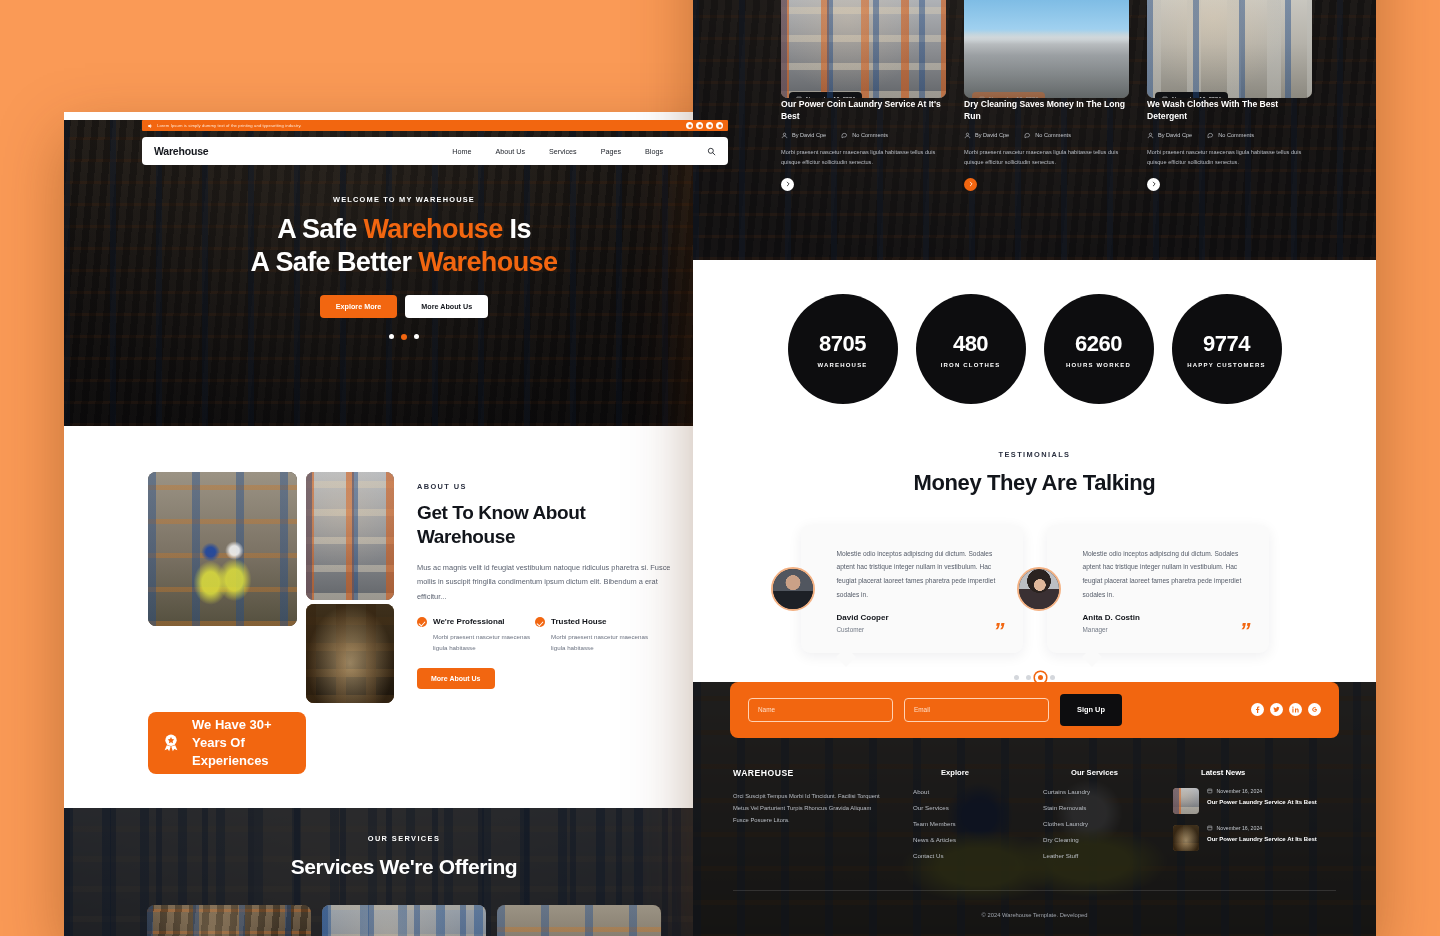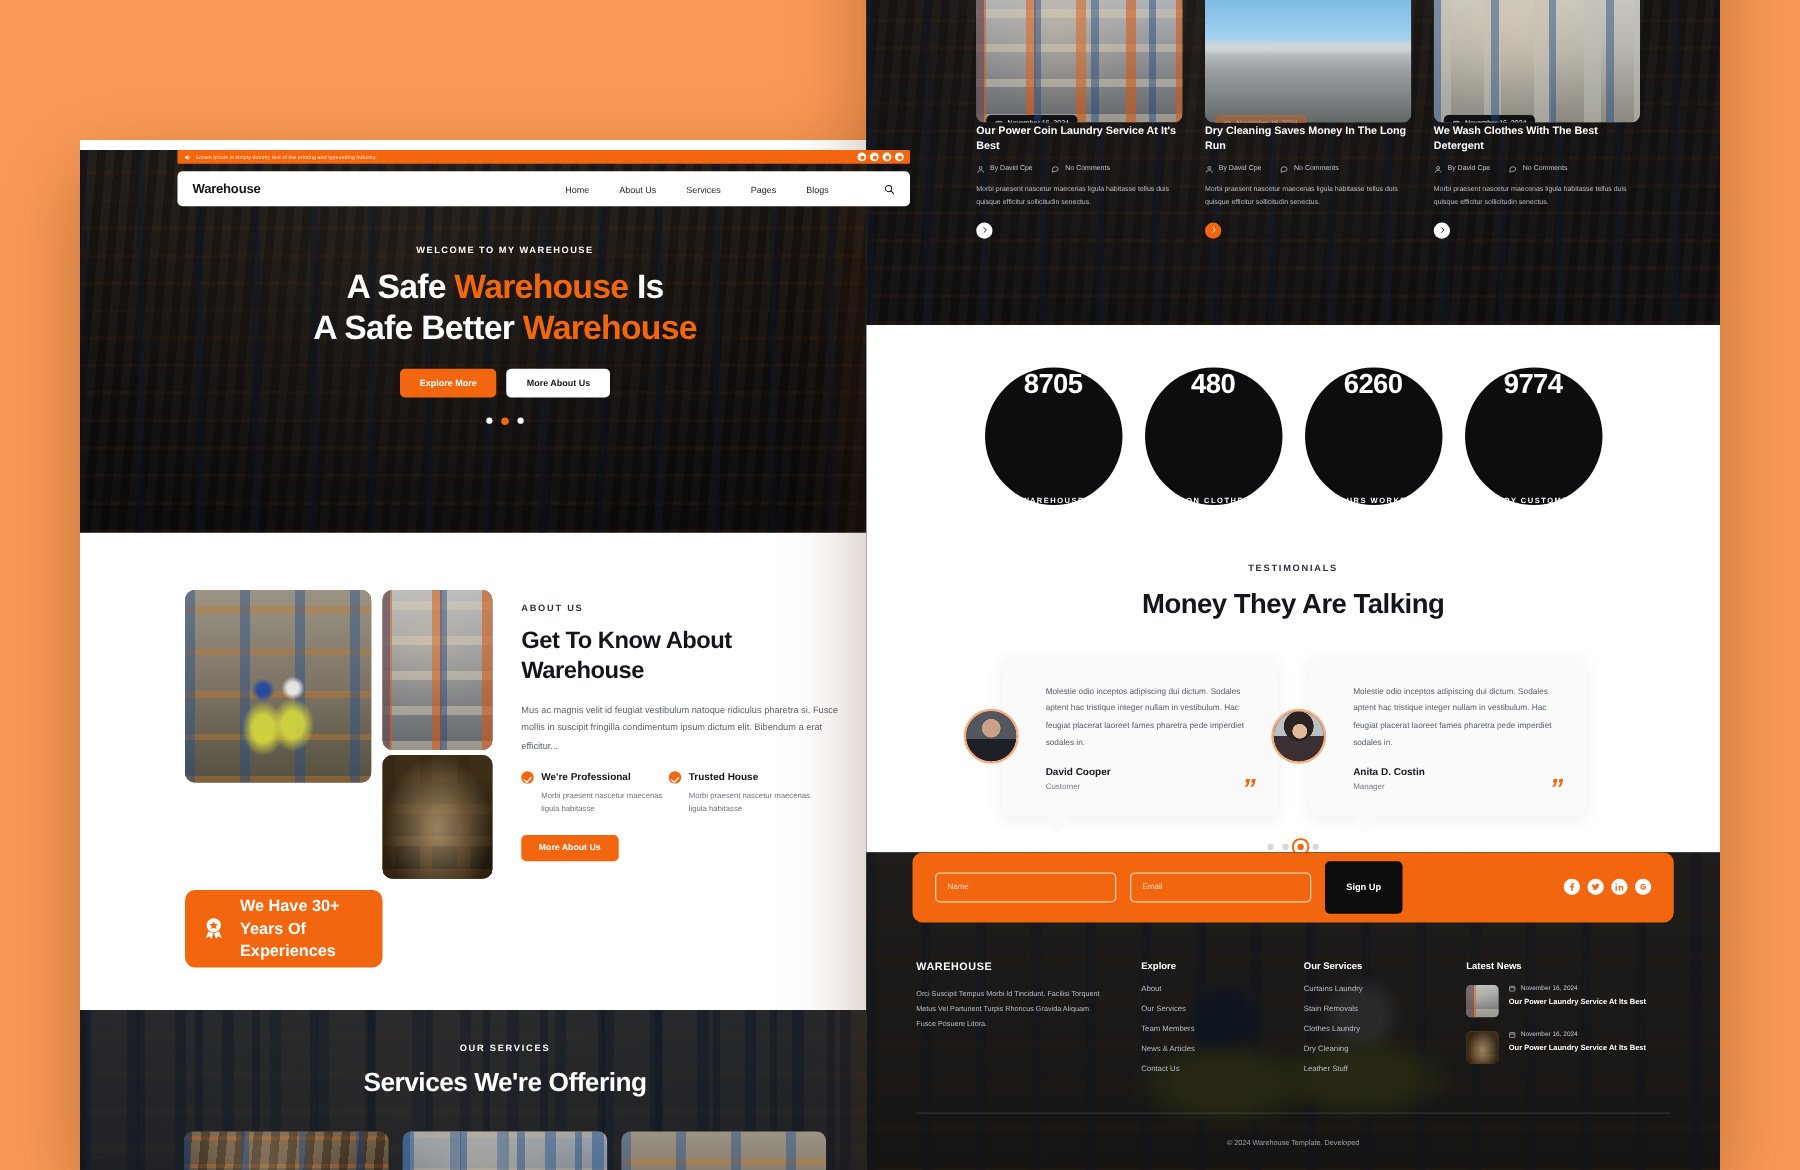--- a/index.html
+++ b/index.html
@@ -206,21 +206,21 @@
     display:flex; align-items:center; justify-content:center;
   }
   .blog-arrow.on{ background:#F26610; }
   .blog-arrow svg{ width:6px;height:6px; }
 
   
   .whitewrap{ background:#fff; padding:34px 0 0 0; }
   .counters{ display:flex; gap:18px; justify-content:center; }
   .counter{
     width:110px;height:110px;border-radius:50%;background:#0d0d0f;
-    display:flex; flex-direction:column; align-items:center; justify-content:space-between;
+    display:flex; flex-direction:column; align-items:center; justify-content:center;
   }
   .counter .n{ font-size:22px; font-weight:800; color:#fff; letter-spacing:-.5px;}
   .counter .l{ margin-top:5px; font-size:6px; font-weight:700; letter-spacing:1.2px; color:#fff; }
 
   .testi-head{ margin-top:46px; text-align:center; }
   .testi-cards{ margin-top:28px; display:flex; gap:24px; justify-content:center; }
   .testi-card{
     width:222px; background:#fafafa; border-radius:9px; padding:22px 22px 20px 36px;
     position:relative; box-shadow:0 3px 14px rgba(20,20,40,.07);
   }
@@ -267,36 +267,36 @@
     background:#F26610; border-radius:8px; display:flex; align-items:center; padding:0 18px; gap:11px;
   }
   .nl-input{
     height:24px; border:1px solid #ffd2b4; border-radius:4px; background:transparent;
     color:#fff; font-size:6.4px; padding:0 9px; font-family:inherit;
   }
   .nl-name{ width:145px; }
   .nl-email{ width:145px; }
   .nl-input::placeholder{ color:#ffdcc5; }
   .nl-btn{
-    height:42px; background:#0d0d0f; color:#fff; border:0; border-radius:4px;
+    height:32px; background:#0d0d0f; color:#fff; border:0; border-radius:4px;
     font-size:7.4px; font-weight:700; padding:0 17px; font-family:inherit;
   }
   .nl-social{ margin-left:auto; display:flex; gap:6px; }
   .nl-social i{
     width:13px;height:13px;border-radius:50%;background:#fff; display:flex;
     align-items:center; justify-content:center;
   }
   .nl-social svg{ width:7px;height:7px; fill:#F26610; }
 
   .footcols{ position:relative; z-index:3; display:flex; padding:30px 40px 0 40px; gap:26px; }
   .fc-brand{ width:154px; }
   .fc-logo{ font-size:8.6px; font-weight:800; color:#fff; letter-spacing:.5px; }
   .fc-desc{ margin-top:12px; font-size:5.8px; line-height:2.1; color:#b9bdc4; }
   .fc{ width:104px; }
-  .fc-h{ font-size:7.6px; font-weight:700; color:#fff; }
+  .fc-h{ font-size:7.6px; font-weight:700; color:#fff;margin-left:28px; }
   .fc ul{ margin-top:11px; list-style:none; }
   .fc li{ font-size:6.2px; color:#b9bdc4; margin-bottom:9px; }
   .fc-news{ width:150px; }
   .news-item{ margin-top:11px; display:flex; gap:8px; }
   .news-thumb{ width:26px;height:26px;border-radius:4px; flex:none; overflow:hidden; position:relative;}
   .news-date{ display:flex; align-items:center; gap:4px; font-size:5.2px; color:#c3c7cd; }
   .news-date svg{ width:5.6px;height:5.6px; }
   .news-t{ margin-top:4px; font-size:6px; font-weight:700; color:#fff; line-height:1.5; }
   .footbottom{
     position:relative; z-index:3; margin:22px 40px 0 40px; border-top:1px solid rgba(255,255,255,.12);

